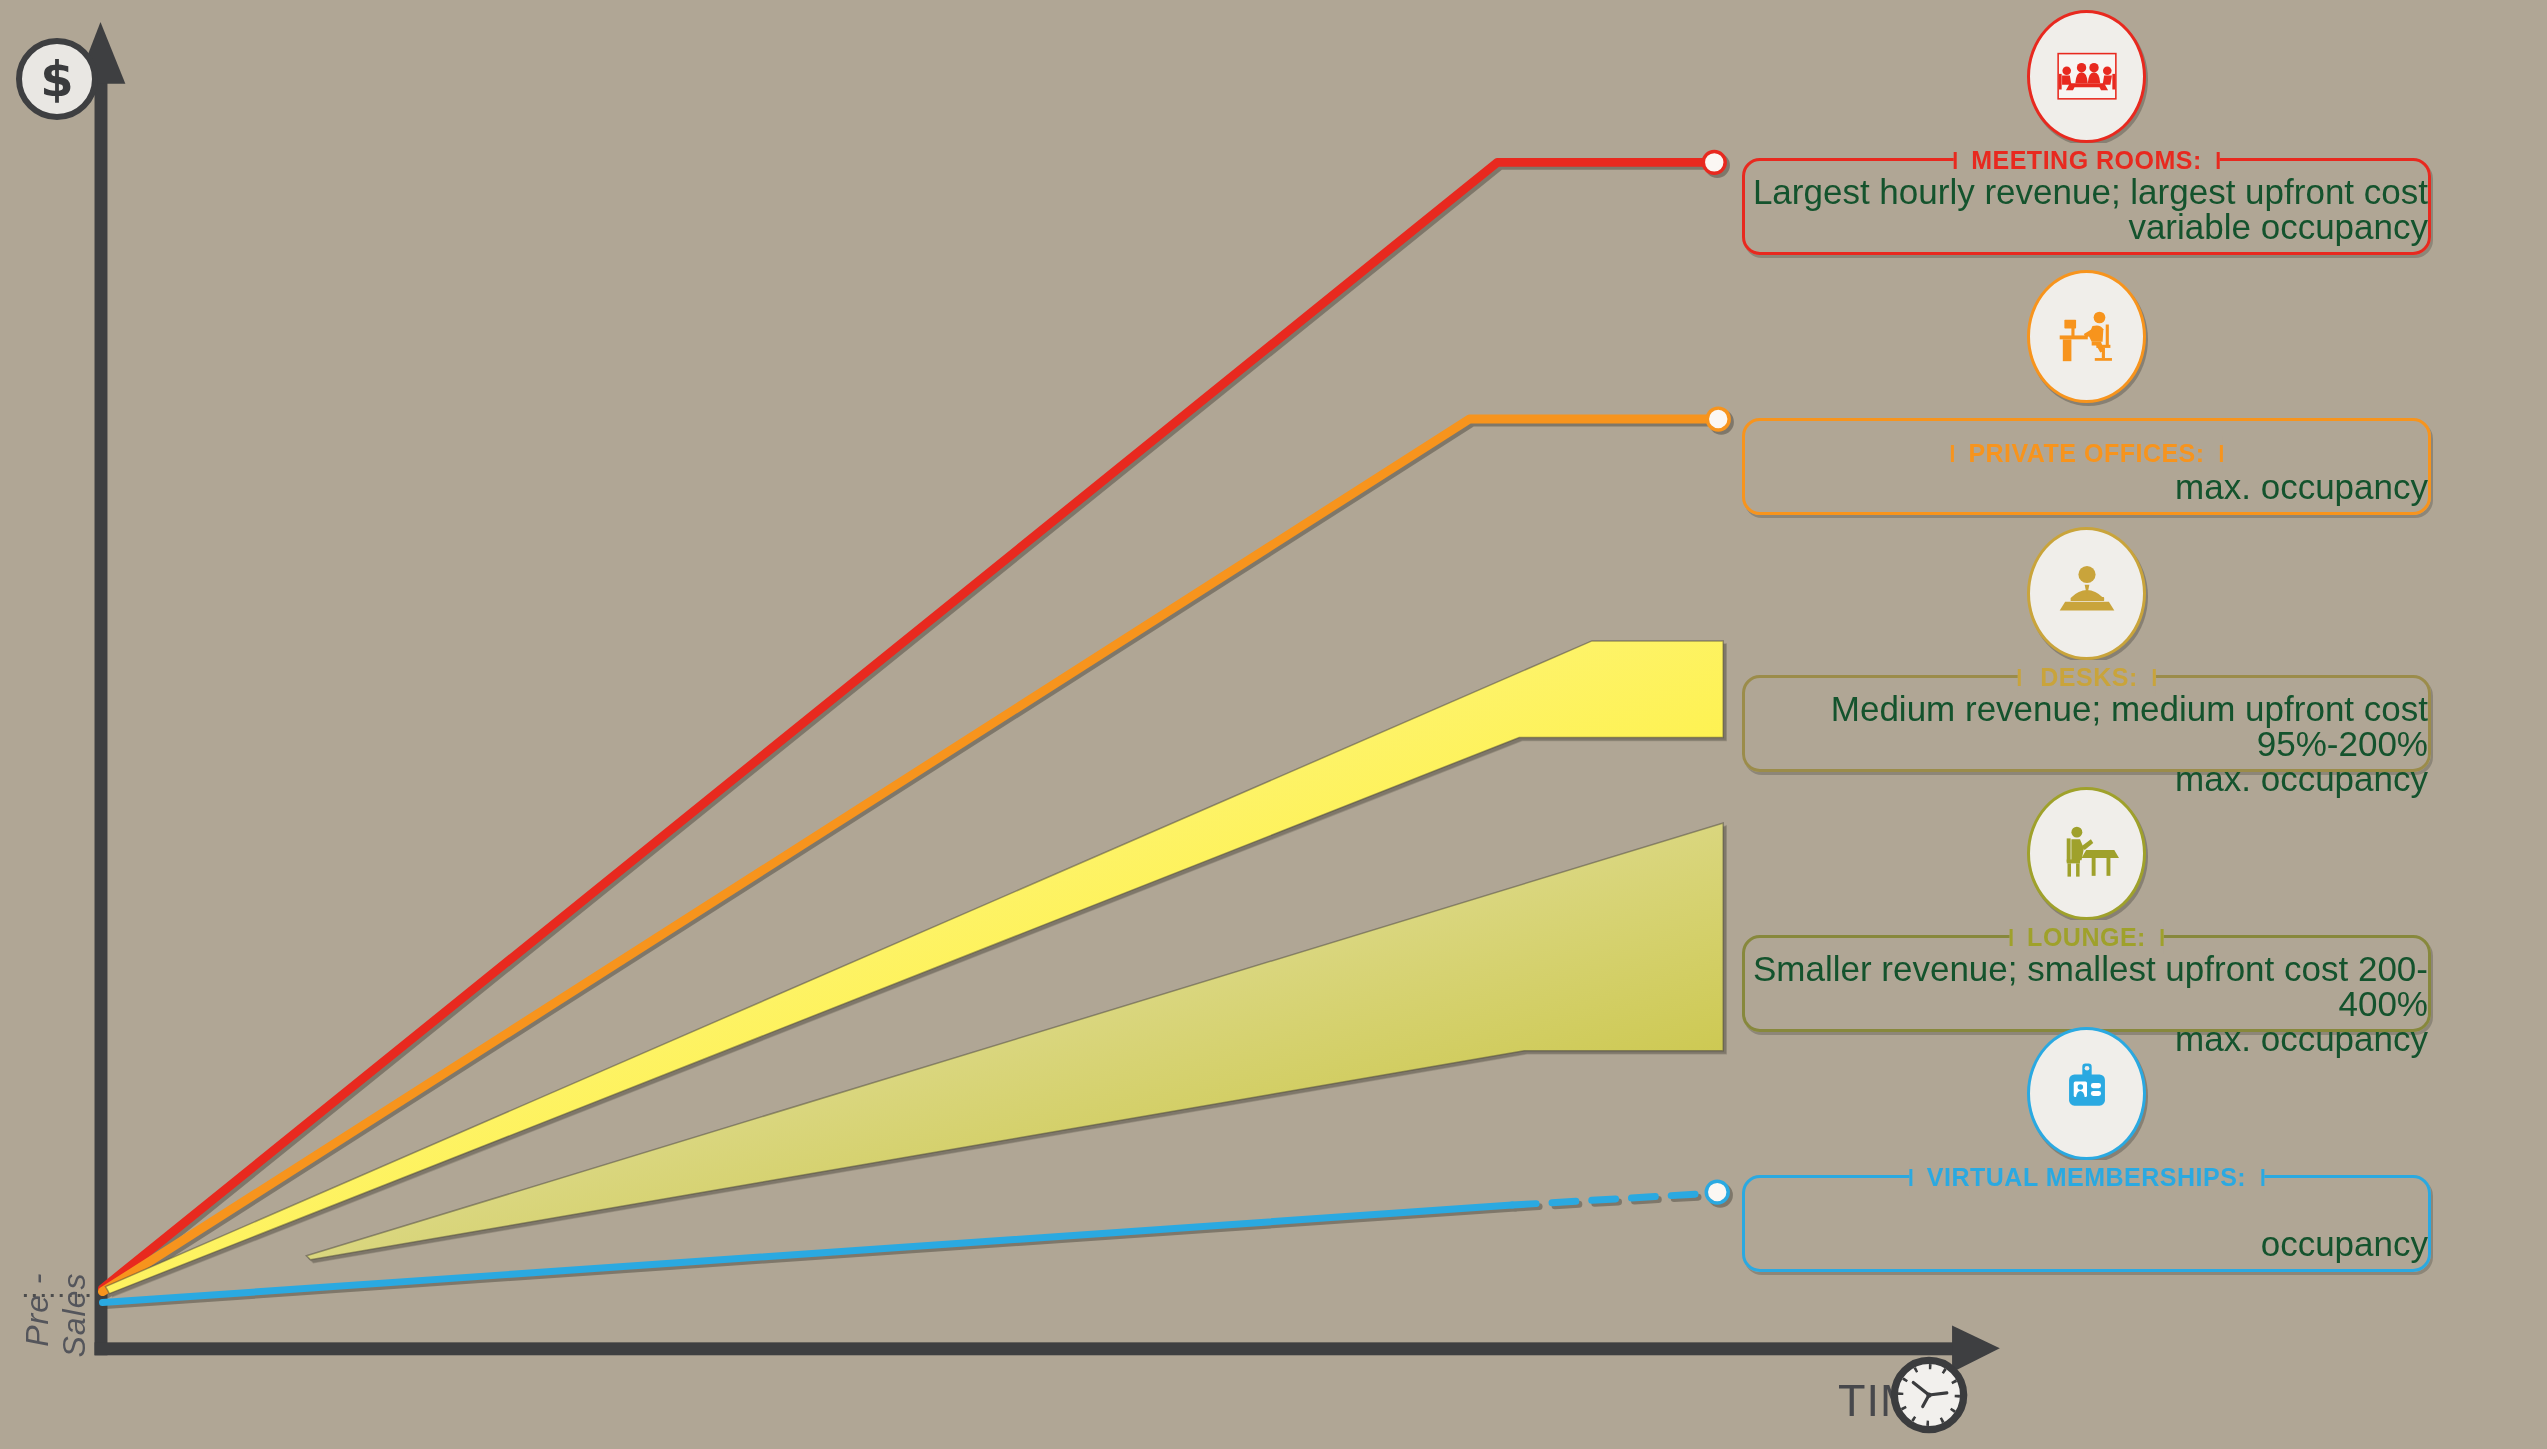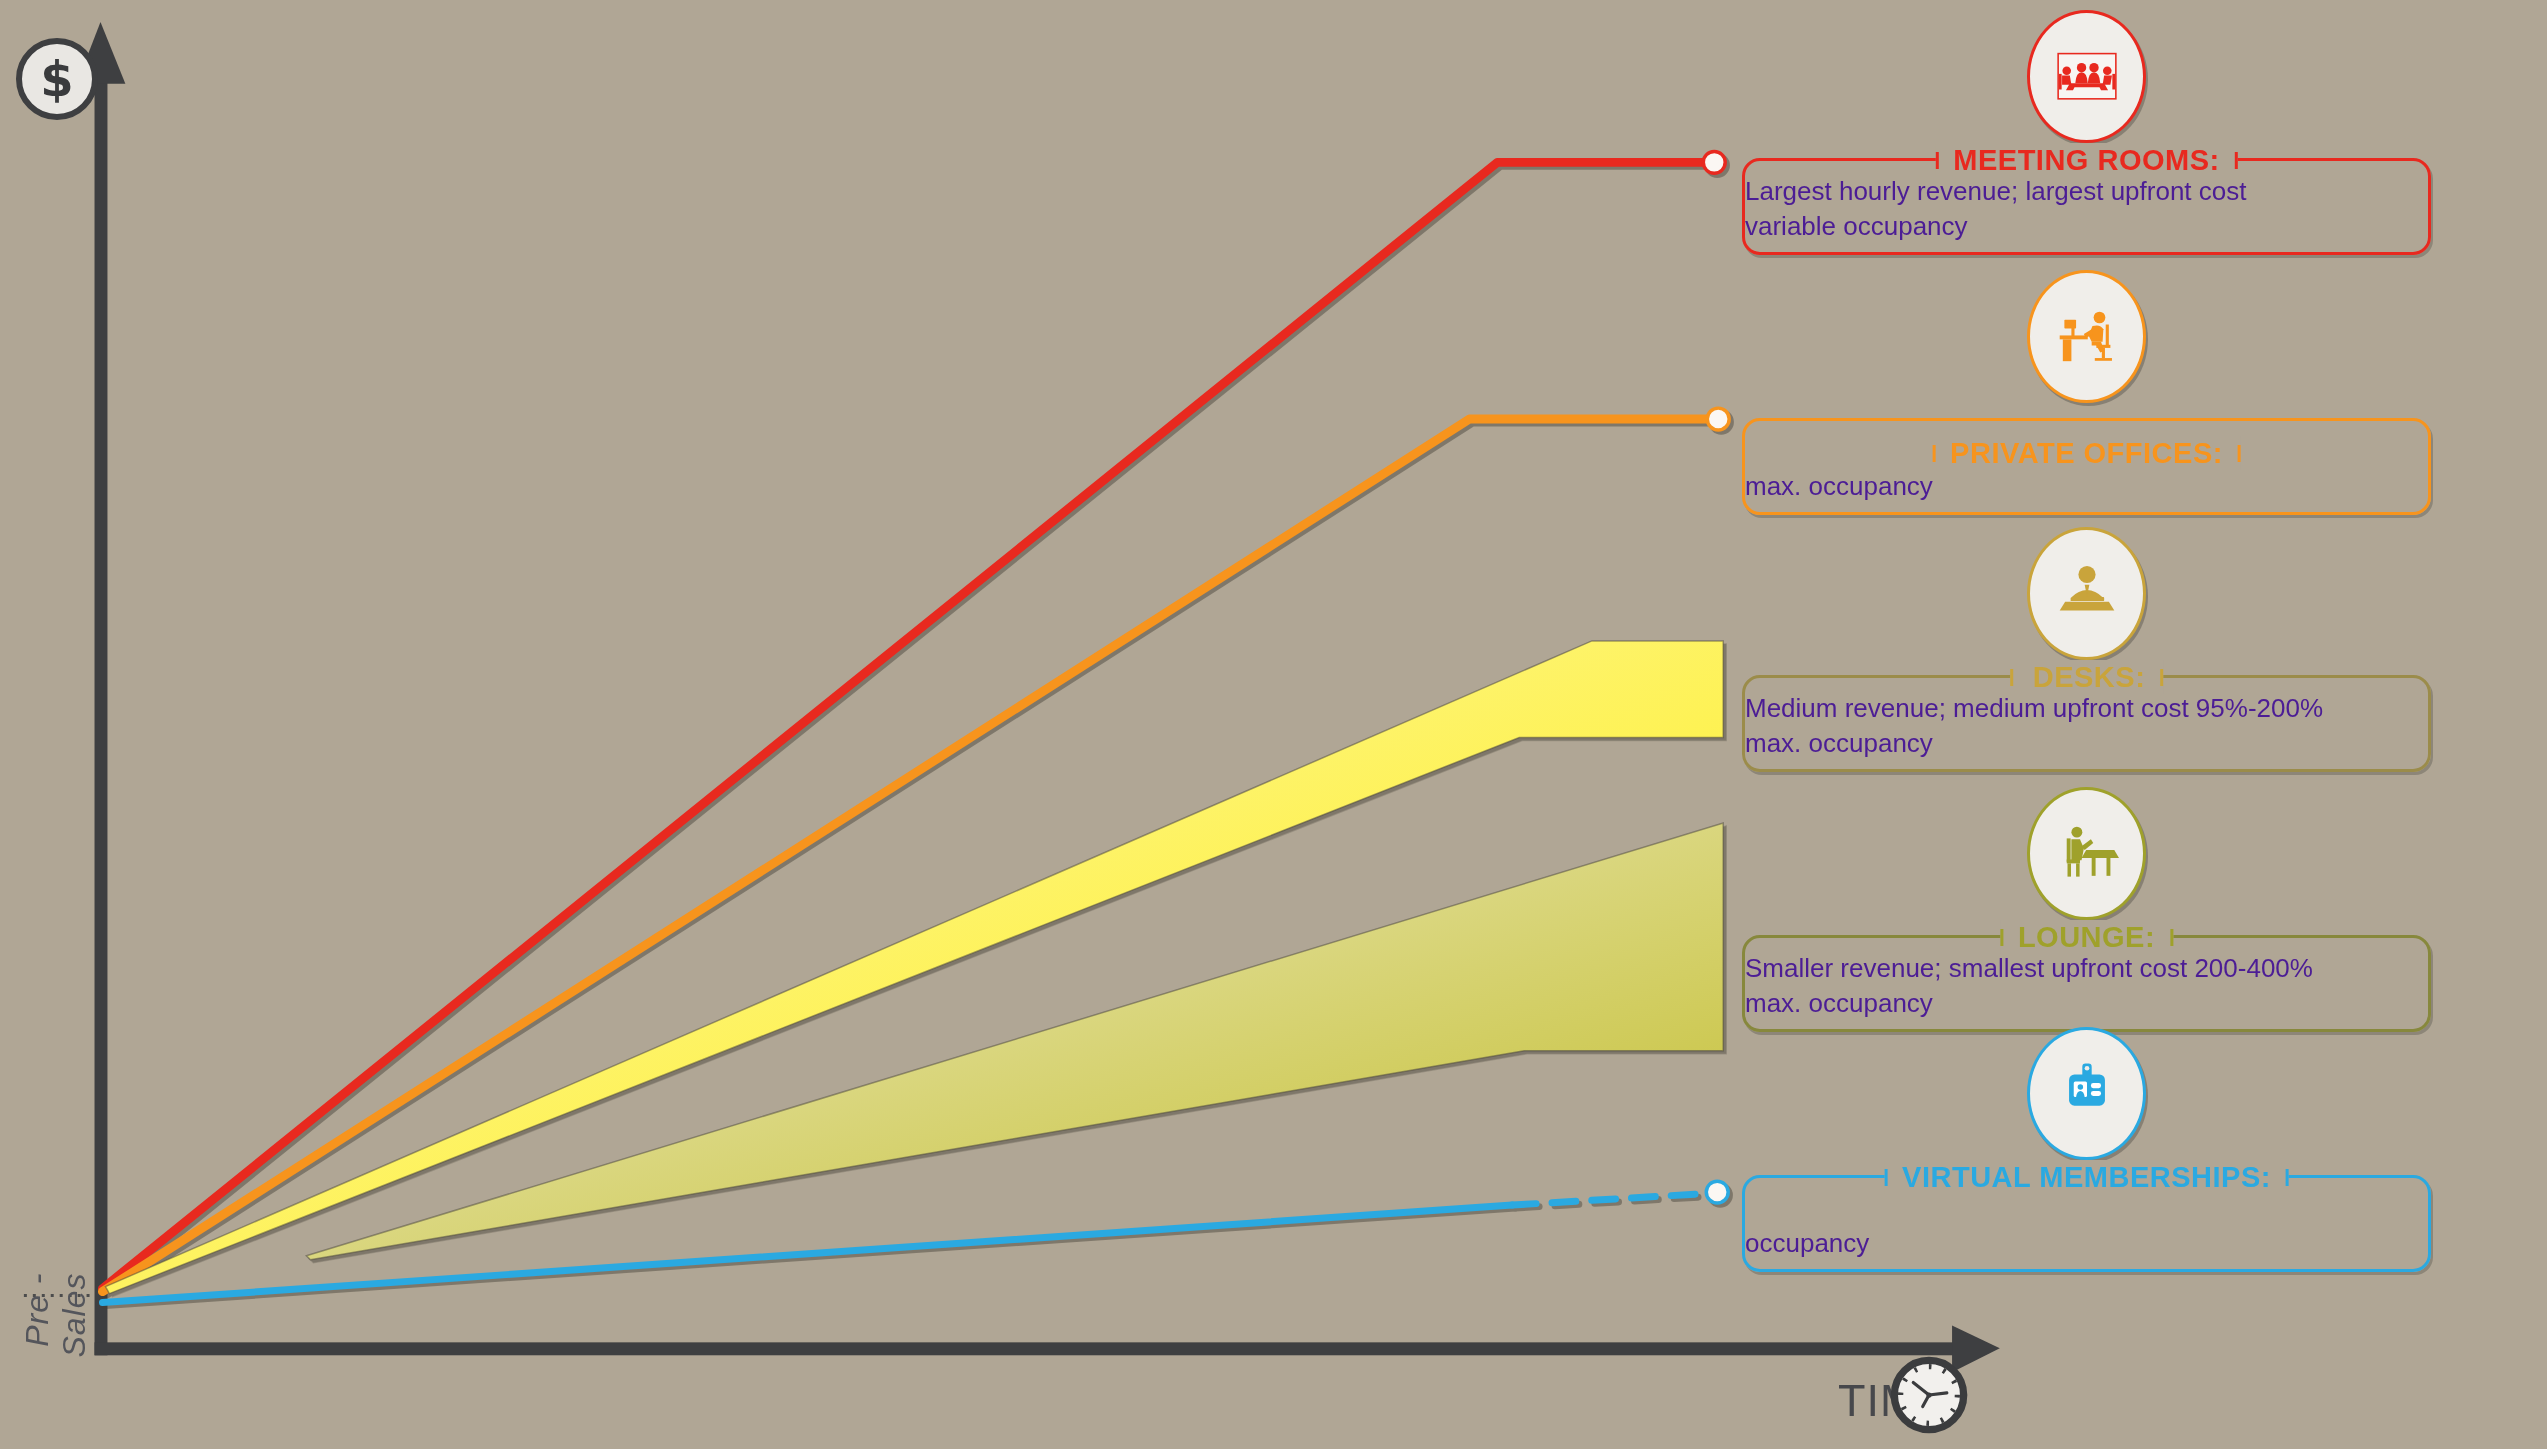--- a/index.html
+++ b/index.html
@@ -49,31 +49,31 @@
     flex:0 0 auto;
   }
   .icon-circle svg{width:78px;height:78px;}
   .box{
     position:relative;margin-top:15px;width:100%;height:97px;
     box-sizing:border-box;border:3px solid currentColor;border-radius:18px;
     box-shadow:2px 3px 0 rgba(60,58,52,.30);
   }
   .box-title{
     position:absolute;left:50%;top:-18px;transform:translateX(-50%);
-    line-height:34px;font-size:29px;font-weight:bold;letter-spacing:0.5px;
+    line-height:34px;font-size:25px;font-weight:bold;letter-spacing:0.5px;
     background:#b0a695;padding:0 18px;white-space:nowrap;text-align:center;
   }
   .box-title::before,.box-title::after{
     content:"";position:absolute;top:9px;width:3px;height:17px;background:currentColor;
   }
   .box-title::before{left:0;}
   .box-title::after{right:0;}
   .box-desc{
-    padding-top:13px;text-align:left;
-    font-size:26px;line-height:35px;color:#4c1d95;font-weight:500;
+    padding-top:13px;text-align:right;
+    font-size:35px;line-height:35px;color:#14532d;font-weight:500;
   }
 </style>
 </head>
 <body>
 
 <div id="stage">
 
   <svg id="chart-svg" viewBox="0 0 2560 1457">
     <g id="axes-layer">
       <rect x="95" y="50" width="13" height="1312" fill="#3e3f41"></rect>

